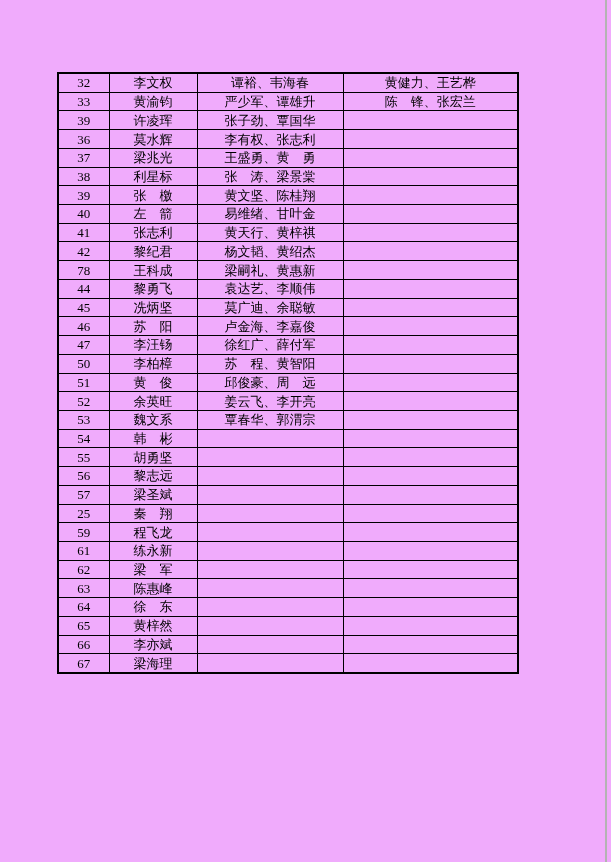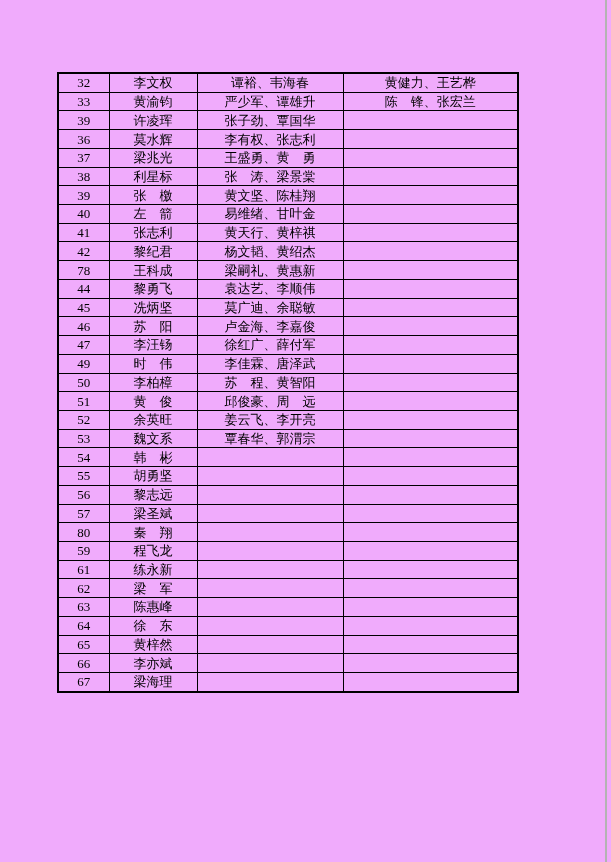--- a/index.html
+++ b/index.html
@@ -150,26 +150,20 @@
           <td class="col-pair1">卢金海、李嘉俊</td>
           <td class="col-pair2"></td>
         </tr>
         <tr>
           <td class="col-no">47</td>
           <td class="col-name">李汪钖</td>
           <td class="col-pair1">徐红广、薛付军</td>
           <td class="col-pair2"></td>
         </tr>
         <tr>
-          <td class="col-no">49</td>
-          <td class="col-name">时　伟</td>
-          <td class="col-pair1">李佳霖、唐泽武</td>
-          <td class="col-pair2"></td>
-        </tr>
-        <tr>
           <td class="col-no">50</td>
           <td class="col-name">李柏樟</td>
           <td class="col-pair1">苏　程、黄智阳</td>
           <td class="col-pair2"></td>
         </tr>
         <tr>
           <td class="col-no">51</td>
           <td class="col-name">黄　俊</td>
           <td class="col-pair1">邱俊豪、周　远</td>
           <td class="col-pair2"></td>
@@ -204,21 +198,21 @@
           <td class="col-pair1"></td>
           <td class="col-pair2"></td>
         </tr>
         <tr>
           <td class="col-no">57</td>
           <td class="col-name">梁圣斌</td>
           <td class="col-pair1"></td>
           <td class="col-pair2"></td>
         </tr>
         <tr>
-          <td class="col-no">80</td>
+          <td class="col-no">25</td>
           <td class="col-name">秦　翔</td>
           <td class="col-pair1"></td>
           <td class="col-pair2"></td>
         </tr>
         <tr>
           <td class="col-no">59</td>
           <td class="col-name">程飞龙</td>
           <td class="col-pair1"></td>
           <td class="col-pair2"></td>
         </tr>

